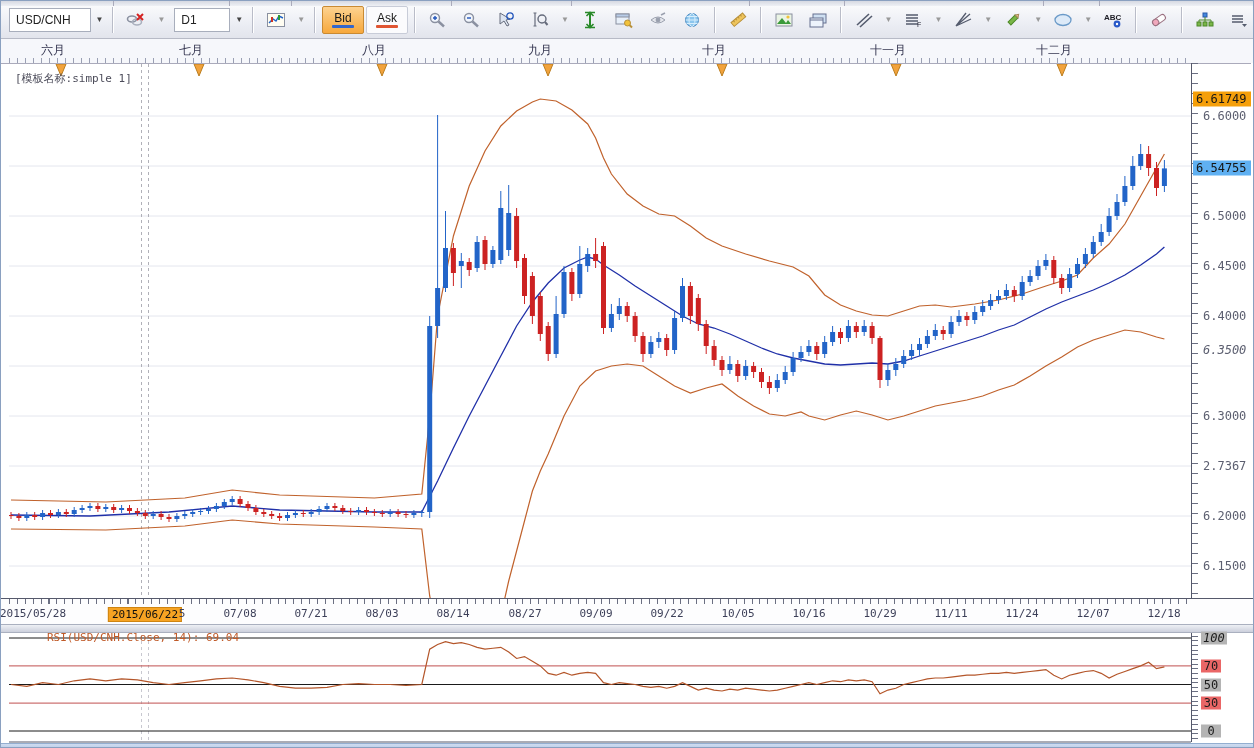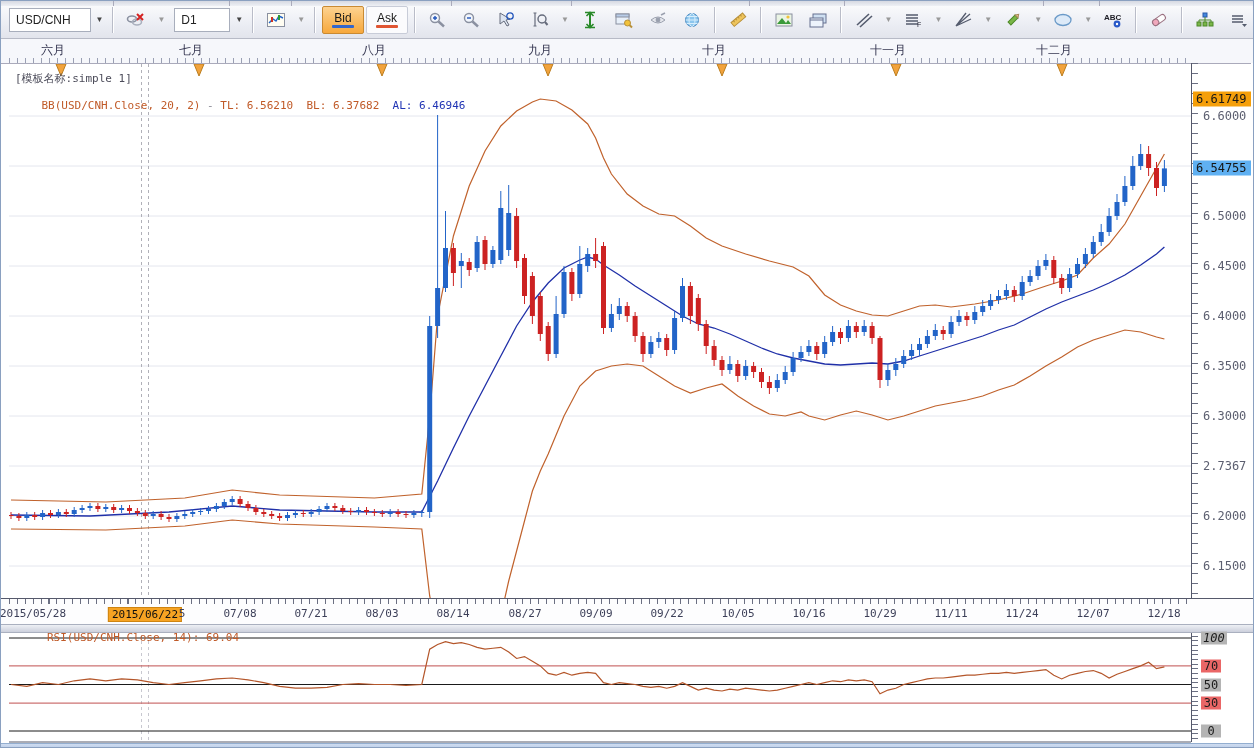--- a/index.html
+++ b/index.html
@@ -632,23 +632,20 @@
         <line x1="8" y1="602.9" x2="1190" y2="602.9" stroke="#c05050" stroke-width="1"></line>
         <line x1="8" y1="621.5" x2="1190" y2="621.5" stroke="#1a1a1a" stroke-width="1"></line>
         <line x1="8" y1="640.1" x2="1190" y2="640.1" stroke="#c05050" stroke-width="1"></line>
         <line x1="8" y1="668" x2="1190" y2="668" stroke="#1a1a1a" stroke-width="1"></line>
         <polyline points="10,621.5 25.8,623.36 41.6,619.64 57.400000000000006,621.5 73.2,617.78 89,615.92 104.80000000000001,617.78 120.60000000000001,615.92 136.4,616.85 152.20000000000002,619.64 168,621.5 183.8,619.64 199.60000000000002,617.78 215.4,615.92 231.20000000000002,614.99 247,616.85 262.8,619.64 278.6,623.36 294.40000000000003,625.22 310.2,625.22 326,624.29 341.8,621.5 357.6,620.57 373.40000000000003,621.5 389.20000000000005,621.5 405,622.43 420.8,621.5 428.70000000000005,586.16 436.6,581.51 444.5,578.72 452.40000000000003,580.58 460.3,579.65 468.20000000000005,581.51 476.1,584.3 484,586.16 491.90000000000003,585.23 499.8,584.3 507.70000000000005,588.95 515.6,595.46 523.5,593.6 531.4,598.25 539.3000000000001,602.9 547.2,610.34 555.1,612.2 563,609.41 570.9,612.2 578.8000000000001,610.34 586.7,609.41 594.6,610.34 602.5,619.64 610.4,621.5 618.3000000000001,619.64 626.2,620.57 634.1,621.5 642,623.36 649.9,624.29 657.8000000000001,623.36 665.7,625.22 673.6,623.36 681.5,619.64 689.4,623.36 697.3000000000001,627.08 705.2,625.22 713.1,627.08 721,628.01 728.9,626.15 736.8000000000001,627.08 744.7,625.22 752.6,626.15 760.5,627.08 768.4000000000001,628.01 776.3000000000001,627.08 784.2,625.22 792.1,623.36 800,621.5 807.9000000000001,619.64 815.8000000000001,621.5 823.7,619.64 831.6,617.78 839.5,618.71 847.4000000000001,616.85 855.3000000000001,617.78 863.2,616.85 871.1,618.71 879,630.8 886.9000000000001,627.08 894.8000000000001,625.22 902.7,621.5 910.6,619.64 918.5,617.78 926.4000000000001,615.92 934.3000000000001,614.99 942.2,614.99 950.1,614.06 958,613.13 965.9000000000001,612.2 973.8000000000001,612.2 981.7,611.27 989.6,610.34 997.5,610.34 1005.4000000000001,609.41 1013.3000000000001,610.34 1021.2,609.41 1029.1,608.48 1037,607.55 1044.9,606.62 1052.8,612.2 1060.7,615.92 1068.6000000000001,612.2 1076.5,610.34 1084.4,608.48 1092.3,607.55 1100.2,610.34 1108.1000000000001,614.99 1116,611.27 1123.9,608.48 1131.8,605.69 1139.7,602.9 1147.6000000000001,599.18 1155.5,605.69 1163.4,603.7927999999999" fill="none" stroke="#b4562a" stroke-width="1.2" clip-path="url(#clip-rsi)"></polyline>
         <line x1="0" y1="0.5" x2="1250" y2="0.5" stroke="#aab"></line>
         <line x1="8" y1="679" x2="1190" y2="679" stroke="#55596b"></line>
       </svg>
 
   <div class="overlay-label" id="template-label">[模板名称:simple 1]</div>
-  <div class="overlay-label" id="bb-label">
-    <span class="orange">BB(USD/CNH.Close, 20, 2)</span><span class="gray"> - </span><span class="orange">TL: 6.56210</span><span>  </span><span class="orange">BL: 6.37682</span><span>  </span><span class="blue">AL: 6.46946</span>
-  </div>
   <div class="overlay-label" id="rsi-label">RSI(USD/CNH.Close, 14): 69.04</div>
 
   <div id="price-axis-line"></div>
   <div id="price-ticks"></div>
   <div id="rsi-ticks"></div>
 
   <div id="date-axis">
     <div class="ticks"></div>
 
   <div class="date-label" style="left: 32px;">2015/05/28</div>
@@ -669,21 +666,21 @@
         <div class="date-label" style="left: 1092px;">12/07</div>
         <div class="date-label" style="left: 1163px;">12/18</div>
       </div>
   <div id="splitter"></div>
   <div id="bottom-strip"></div>
 
 <div class="price-label" style="top: 53px;">6.6000</div>
       <div class="price-label" style="top: 153px; text-align: center;">6.5000</div>
       <div class="price-label" style="top: 203px;">6.4500</div>
       <div class="price-label" style="top: 253px;">6.4000</div>
-      <div class="price-label" style="top: 303px;">6.3500</div>
+      <div class="price-label" style="top: 287px; font-style: italic;">6.3500</div>
       <div class="price-label" style="top: 353px;">6.3000</div>
       <div class="price-label" style="top: 403px;">2.7367</div>
       <div class="price-label" style="top: 453px;">6.2000</div>
       <div class="price-label" style="top: 503px;">6.1500</div>
       <div class="price-badge" style="top: 35.51px; background: rgb(245, 159, 10);">6.61749</div>
       <div class="price-badge" style="top: 105.45px; background: rgb(95, 176, 242);">6.54755</div>
       <div class="rsi-level" style="top: 575px; background: rgb(180, 180, 180); font-style: italic;">100</div>
       <div class="rsi-level" style="top: 602.9px; background: rgb(234, 102, 102);">70</div>
       <div class="rsi-level" style="top: 621.5px; background: rgb(180, 180, 180);">50</div>
       <div class="rsi-level" style="top: 640.1px; background: rgb(234, 102, 102);">30</div>

